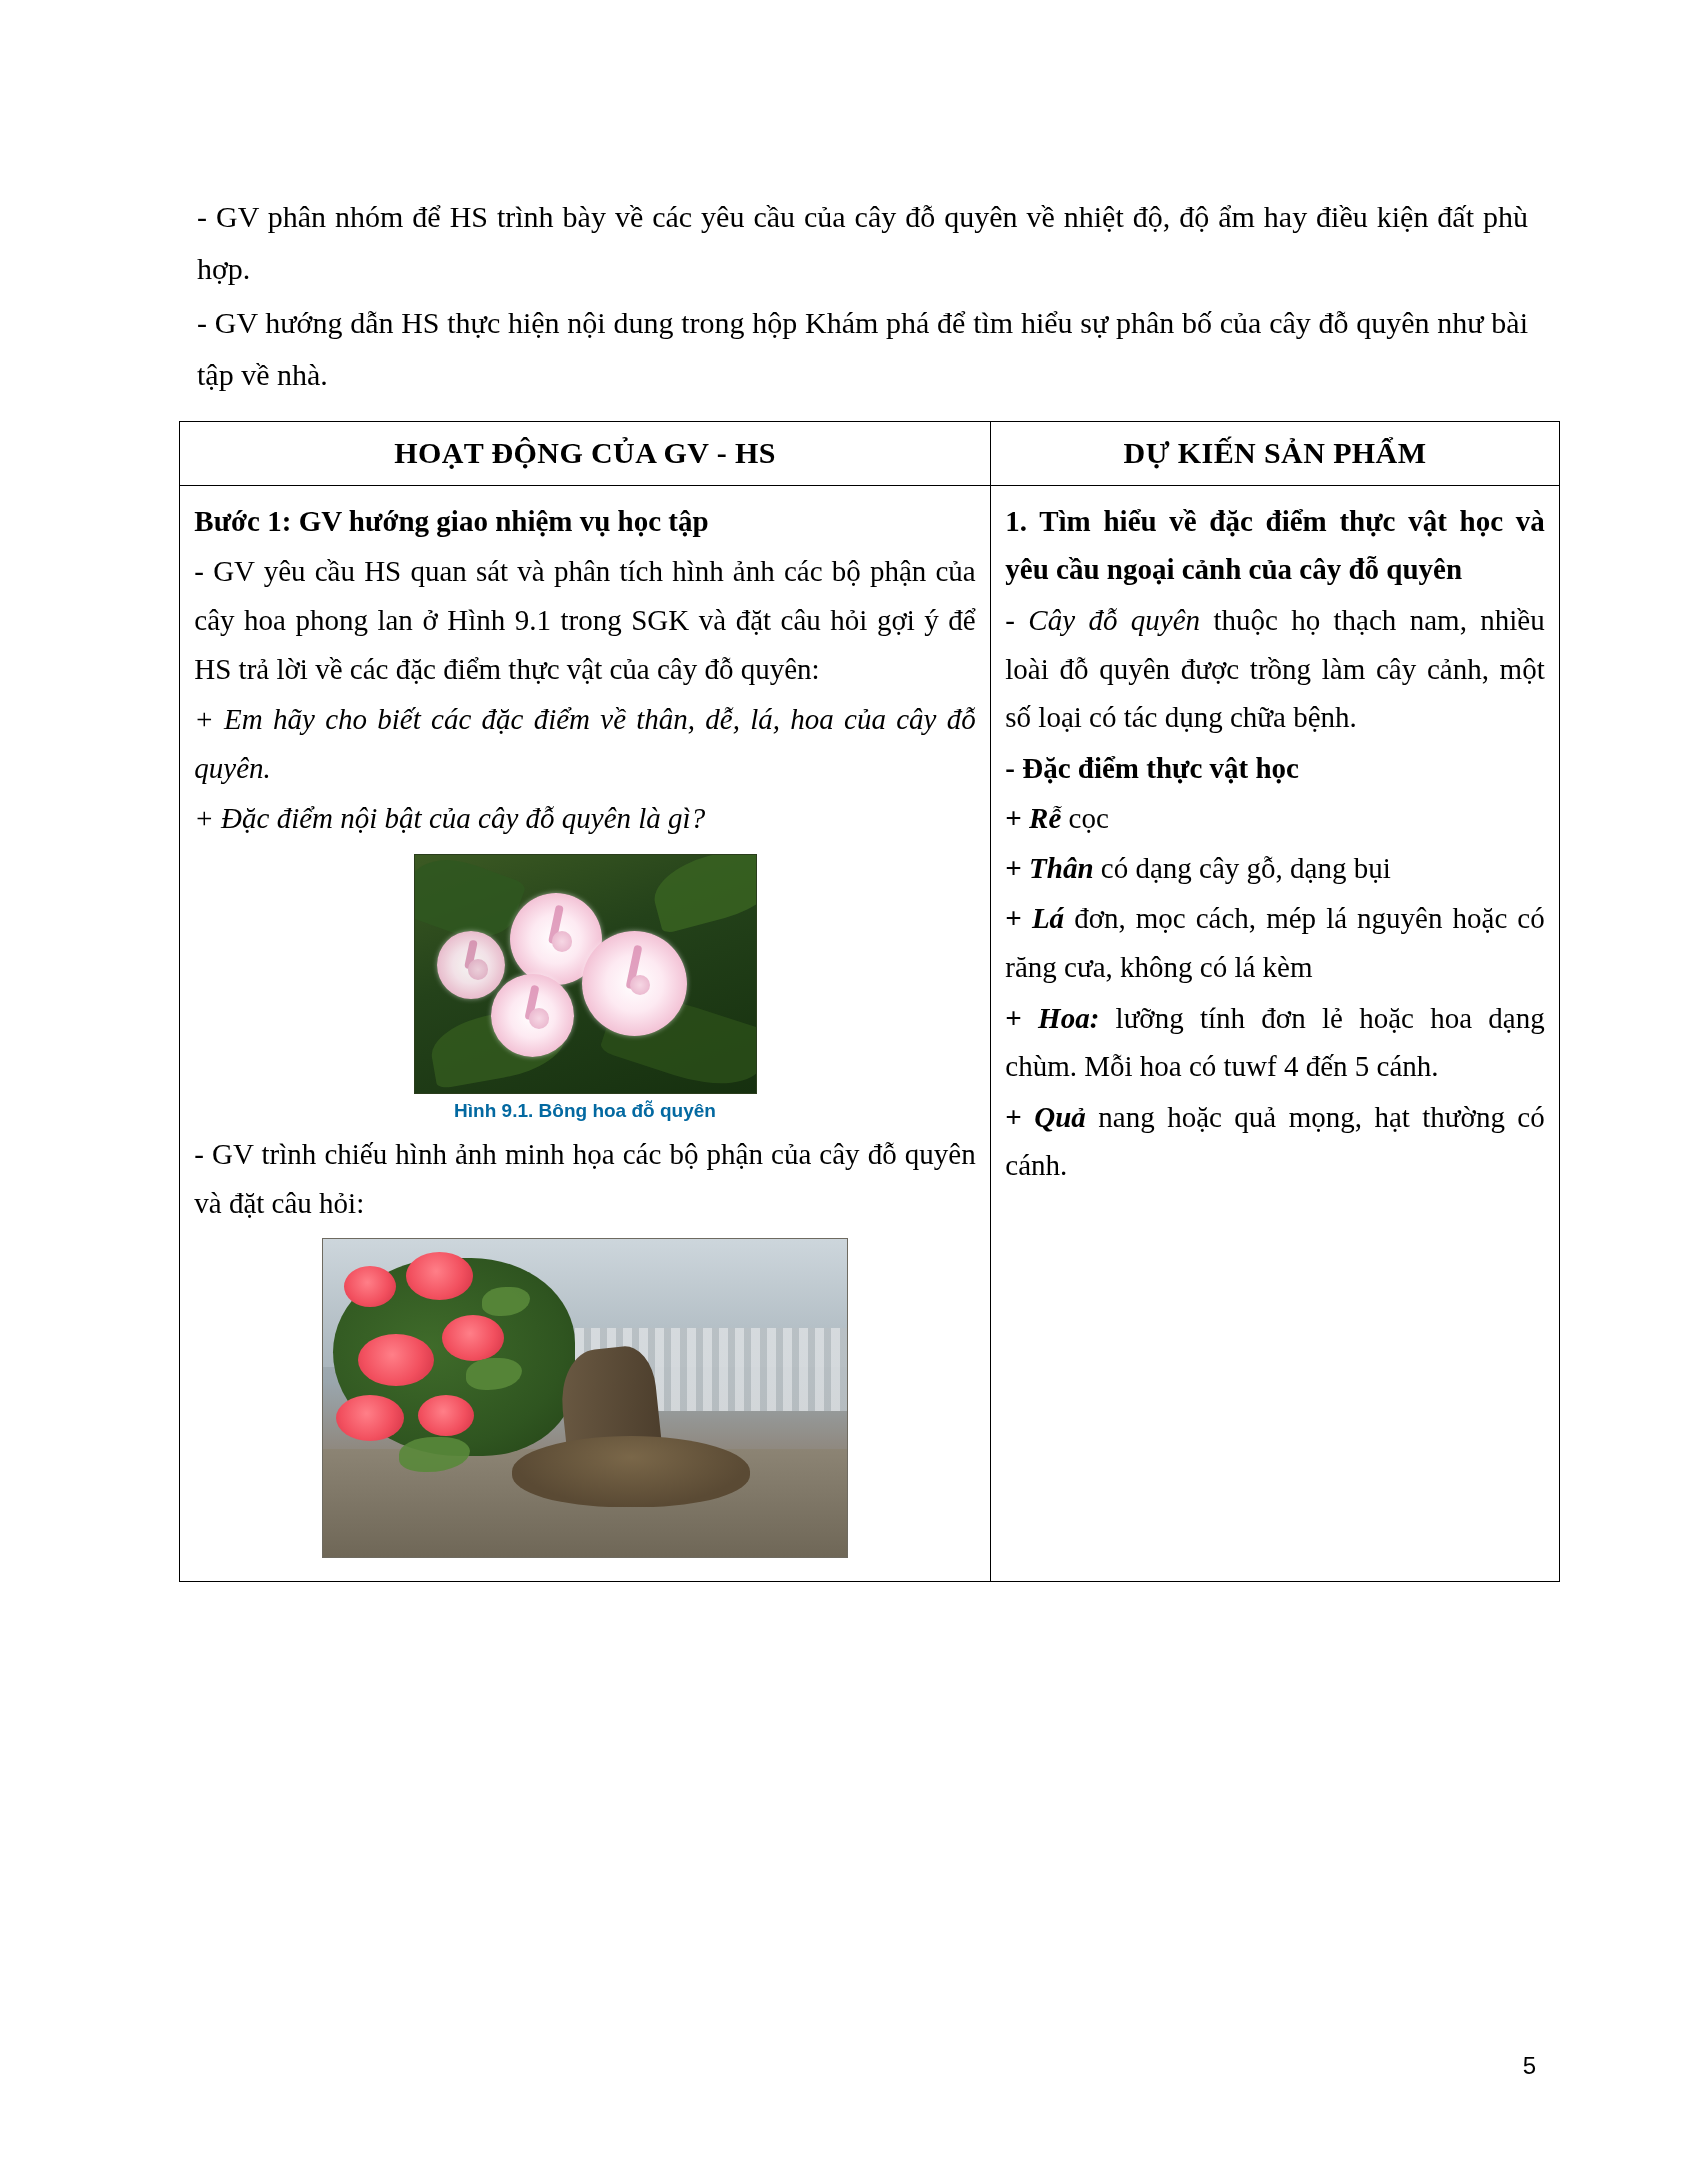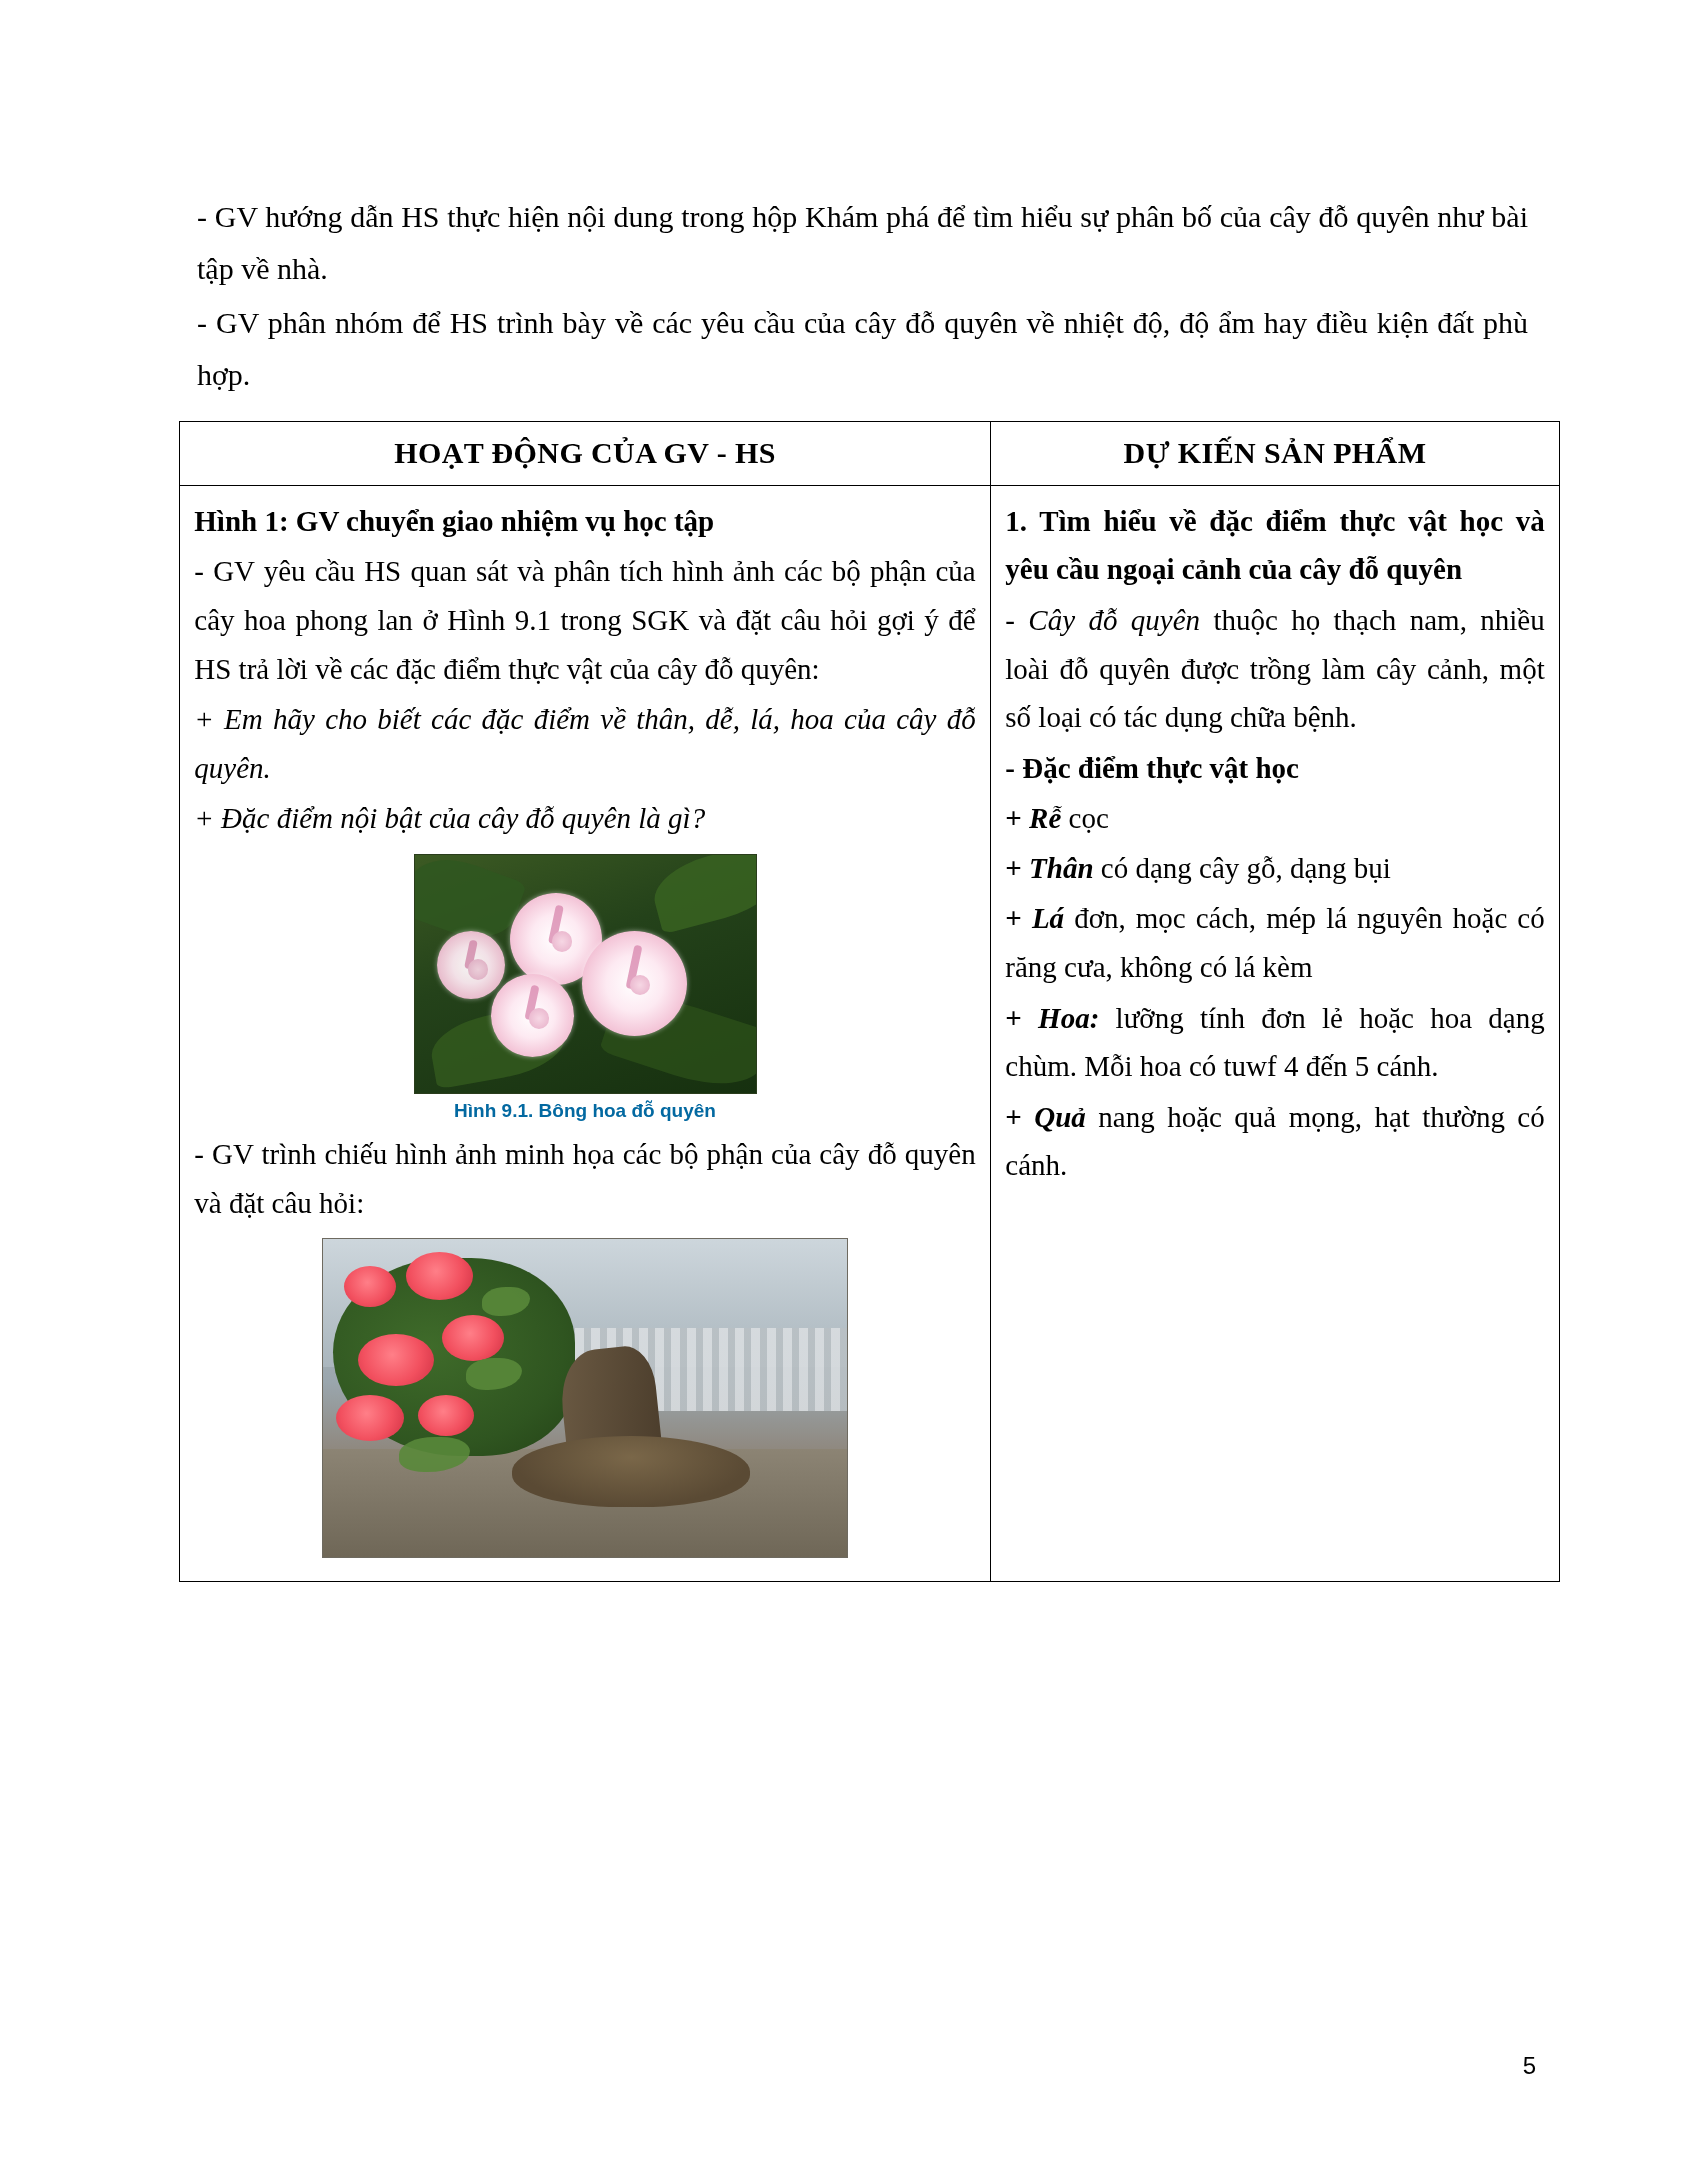--- a/index.html
+++ b/index.html
@@ -166,34 +166,34 @@
   .img2 .greenpatch {
     position:absolute; width:56px; height:32px; border-radius:50% 40% 60% 35%;
     background:#59883a; opacity:.9;
   }
 </style>
 </head>
 <body>
 
 <div class="page">
 
+  <p class="para">- GV phân nhóm để HS trình bày về các yêu cầu của cây đỗ quyên về nhiệt độ, độ ẩm hay điều kiện đất phù hợp.</p>
   <p class="para">- GV hướng dẫn HS thực hiện nội dung trong hộp Khám phá để tìm hiểu sự phân bố của cây đỗ quyên như bài tập về nhà.</p>
-  <p class="para">- GV phân nhóm để HS trình bày về các yêu cầu của cây đỗ quyên về nhiệt độ, độ ẩm hay điều kiện đất phù hợp.</p>
 
 
 
   <table class="main">
     <tbody>
         <tr>
       <th class="col-left">HOẠT ĐỘNG CỦA GV - HS</th>
       <th class="col-right">DỰ KIẾN SẢN PHẨM</th>
     </tr>
     <tr>
       <td class="col-left">
-        <p class="cell-p bold">Hình 1: GV chuyển giao nhiệm vụ học tập</p>
+        <p class="cell-p bold">Bước 1: GV hướng giao nhiệm vụ học tập</p>
         <p class="cell-p">- GV yêu cầu HS quan sát và phân tích hình ảnh các bộ phận của cây hoa phong lan ở Hình 9.1 trong SGK và đặt câu hỏi gợi ý để HS trả lời về các đặc điểm thực vật của cây đỗ quyên:</p>
         <p class="cell-p italic">+ Em hãy cho biết các đặc điểm về thân, dễ, lá, hoa của cây đỗ quyên.</p>
         <p class="cell-p italic">+ Đặc điểm nội bật của cây đỗ quyên là gì?</p>
 
         <div class="figure">
           <div class="img1">
             <div class="leafy" style="left:-8px; top:8px; width:111px; height:71px; transform:rotate(20deg);"></div>
             <div class="leafy" style="left:238px; top:0px; width:127px; height:64px; transform:rotate(-15deg); background:#386321;"></div>
             <div class="leafy" style="left:191px; top:151px; width:159px; height:71px; transform:rotate(18deg); background:#2a4d19;"></div>
             <div class="leafy" style="left:16px; top:159px; width:135px; height:64px; transform:rotate(-10deg); background:#33591d;"></div>

